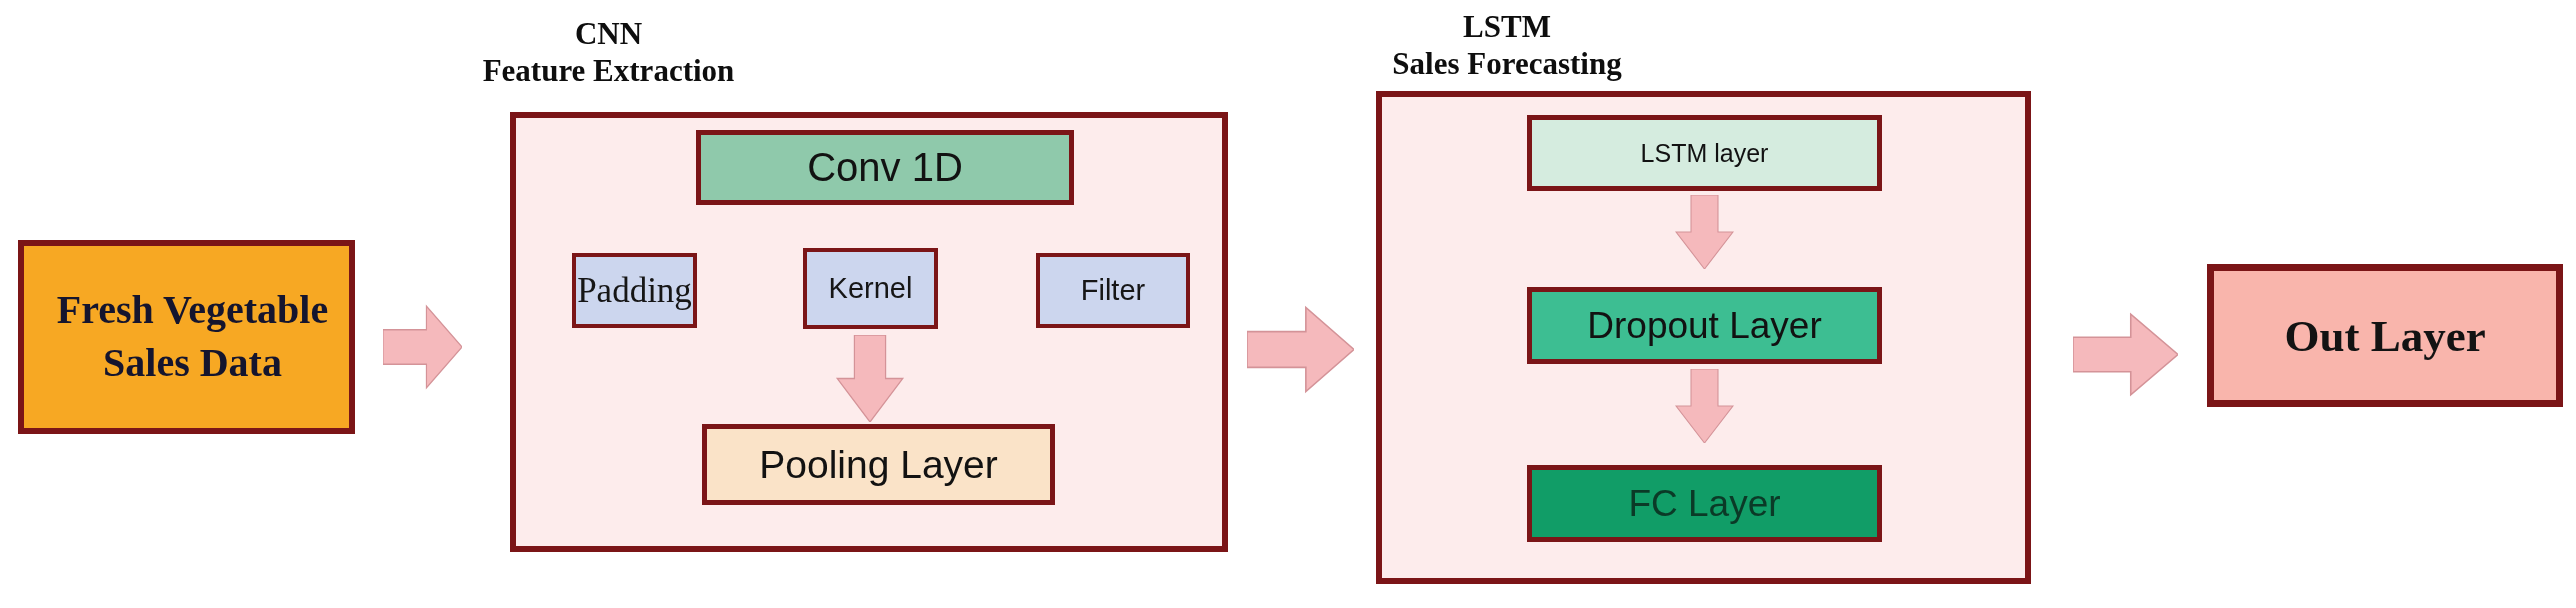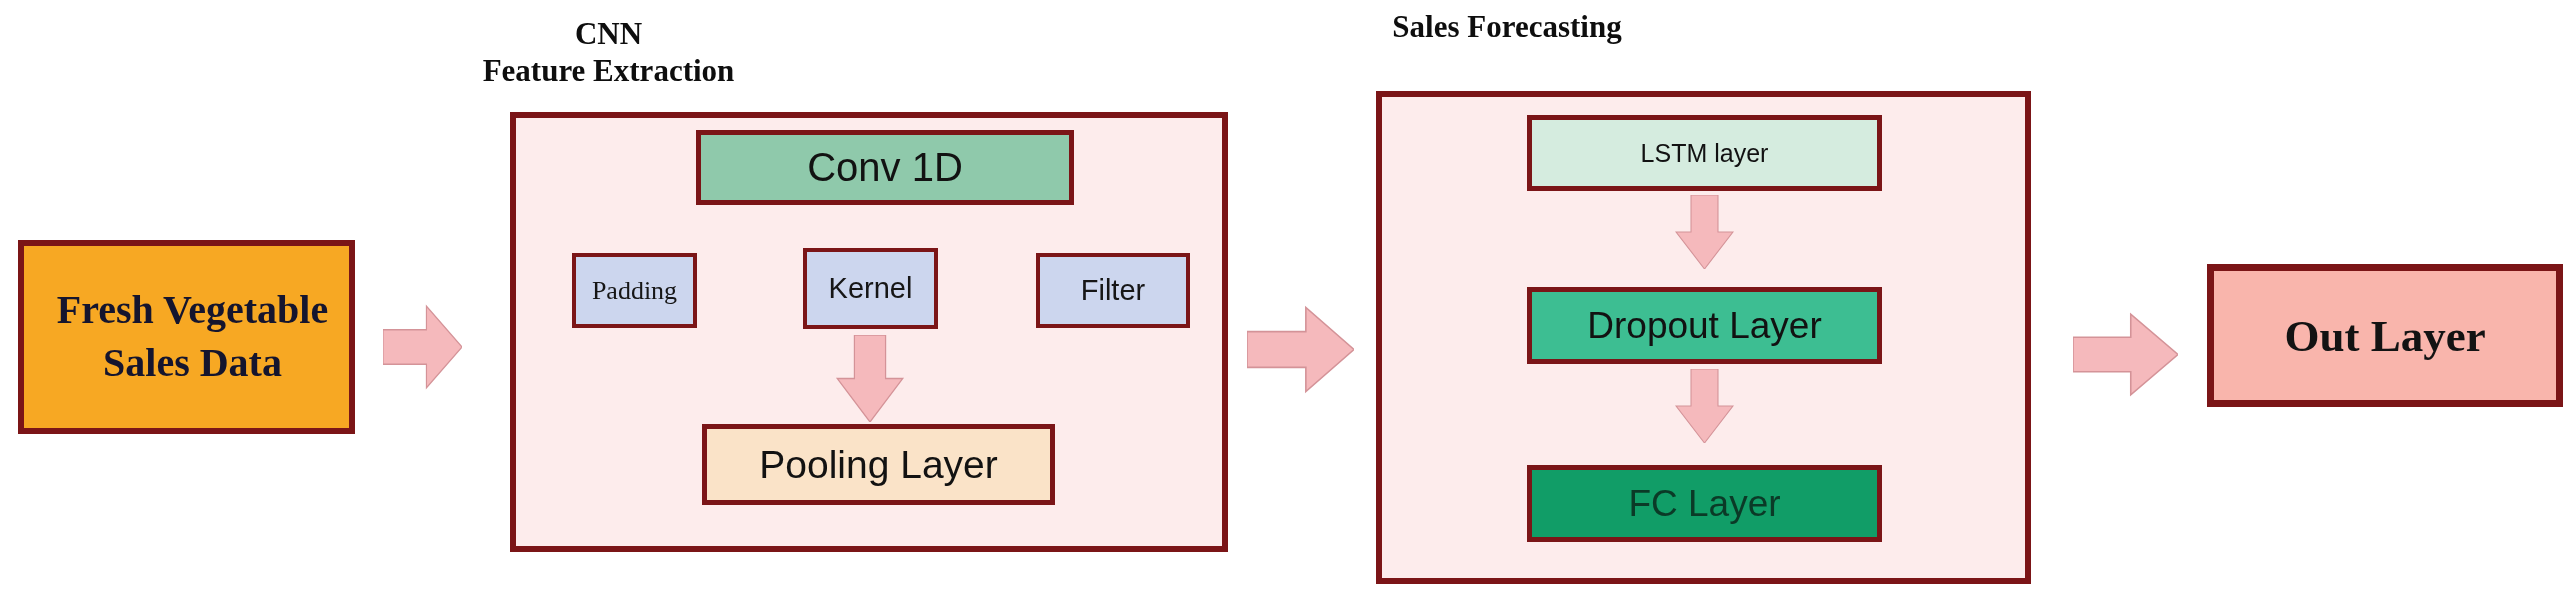--- a/index.html
+++ b/index.html
@@ -63,21 +63,21 @@
   }
   .cnn-panel  { left: 510px;  top: 112px; width: 718px; height: 440px; }
   .lstm-panel { left: 1376px; top: 91px; width: 655px; height: 493px; }
 
   
   .layer-box { border: 5.4px solid #7b1517; color: #121212; }
   .conv-box    { left: 696px;  top: 130px; width: 378px; height: 75px;  background: #8fc9ab; font-size: 40px; }
   .pooling-box { left: 702px;  top: 424px; width: 353px; height: 81px; background: #fae3c8; font-size: 39px; }
   .param-box   { background: #ccd6ee; border: 4.6px solid #7b1517; font-size: 29px; }
   .padding-box { left: 572px;  top: 253px; width: 125px; height: 75px;
-                 font-family: "Liberation Serif", serif; font-size: 26px; }
+                 font-family: "Liberation Serif", serif; font-size: 35px; }
   .kernel-box  { left: 803px; top: 248px; width: 135px; height: 81px; }
   .filter-box  { left: 1036px; top: 253px; width: 154px; height: 75px; }
 
   .lstm-layer-box { left: 1527px; top: 115px; width: 355px; height: 76px;  background: #d5ecdf; font-size: 25px; }
   .dropout-box    { left: 1527px; top: 287px; width: 355px; height: 77px; background: #3dbe92; font-size: 37px; }
   .fc-box         { left: 1527px; top: 465px; width: 355px; height: 77px; background: #119d67; font-size: 37px; color:#0b3a27; }
 
   
   .arrow-svg { display: block; }
   .a1 { left: 383px;  top: 296px; width: 79px; height: 102px; }
@@ -130,20 +130,21 @@
 
   <div class="abs center layer-box pooling-box">
     <span>Pooling Layer</span>
   </div>
 
   <svg class="abs arrow-svg a2" viewBox="0 0 100 100" preserveAspectRatio="none">
     <path d="M0,33 L55,33 L55,10 L100,50 L55,90 L55,67 L0,67 Z" fill="#f5b9bc" stroke="#d49398" stroke-width="1.5"></path>
   </svg>
 
   <div class="abs group-title lstm-title">
+    <div>LSTM</div>
     <div>Sales Forecasting</div>
   </div>
 
   <div class="abs panel lstm-panel"></div>
 
   <div class="abs center layer-box lstm-layer-box">
     <span>LSTM layer</span>
   </div>
 
   <svg class="abs arrow-svg d2" viewBox="0 0 100 100" preserveAspectRatio="none">

